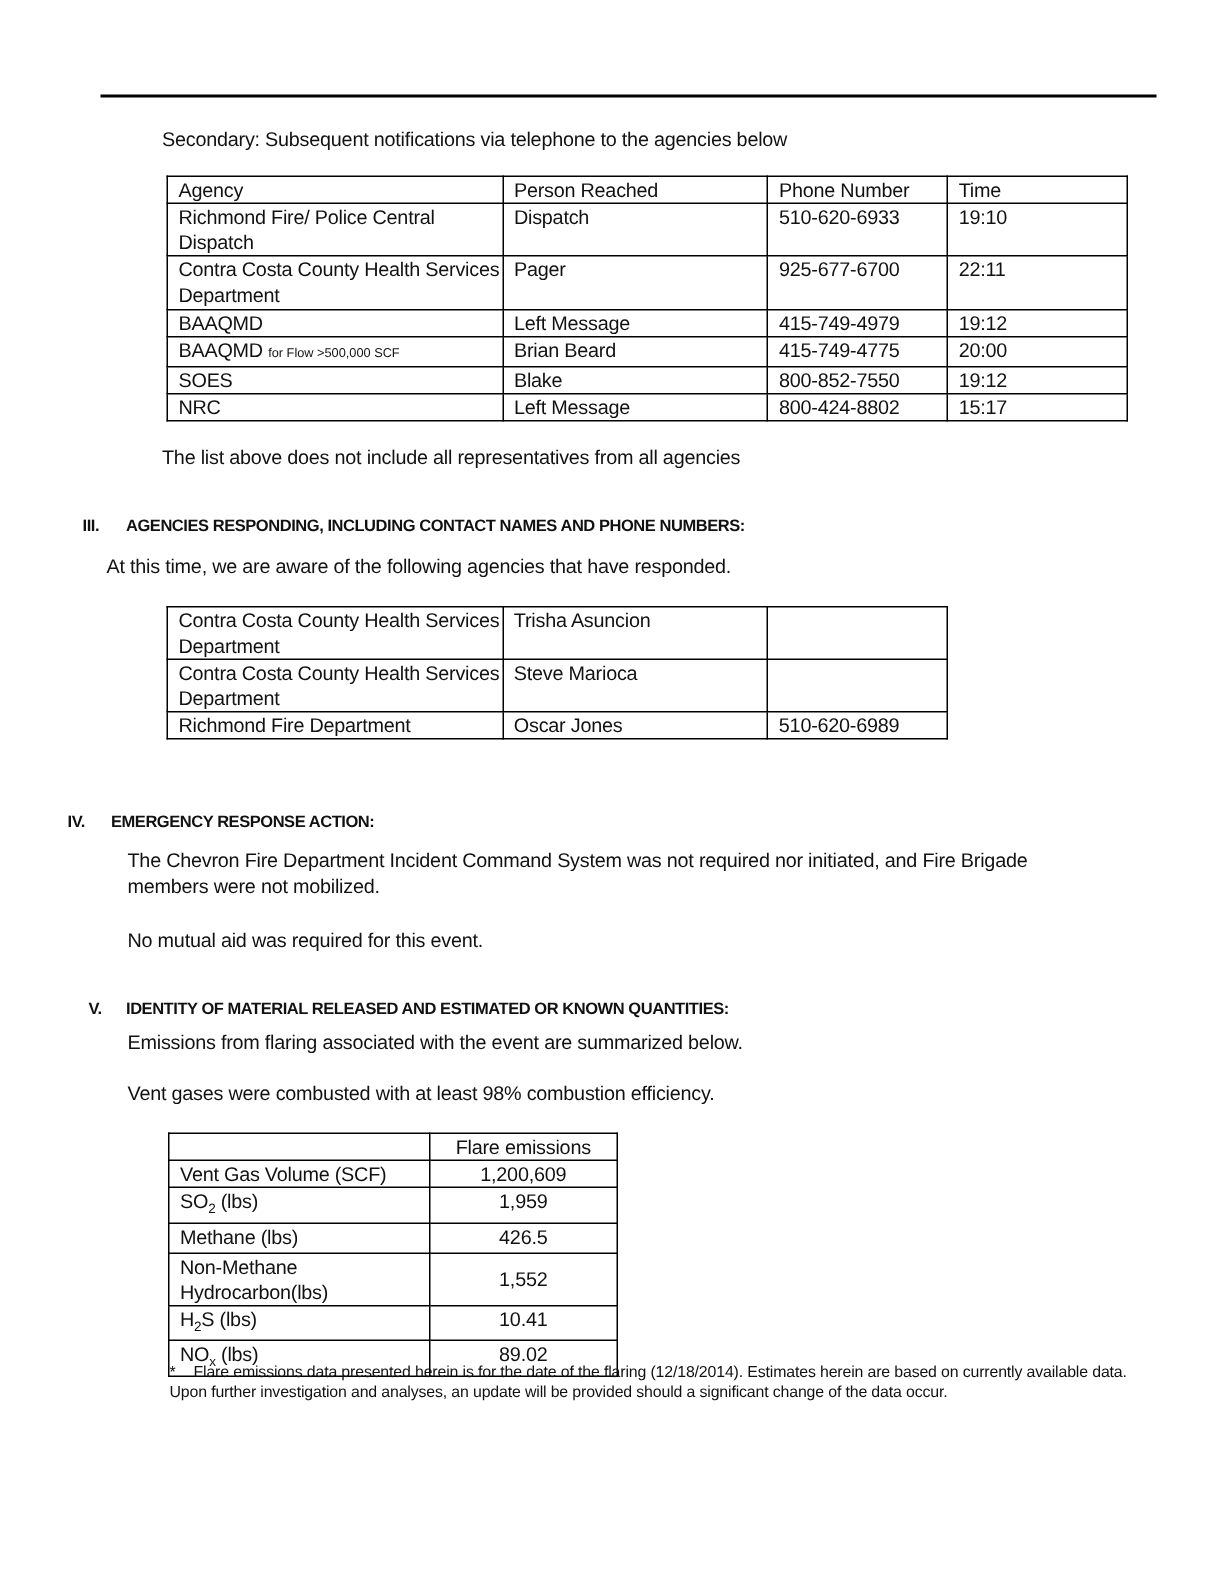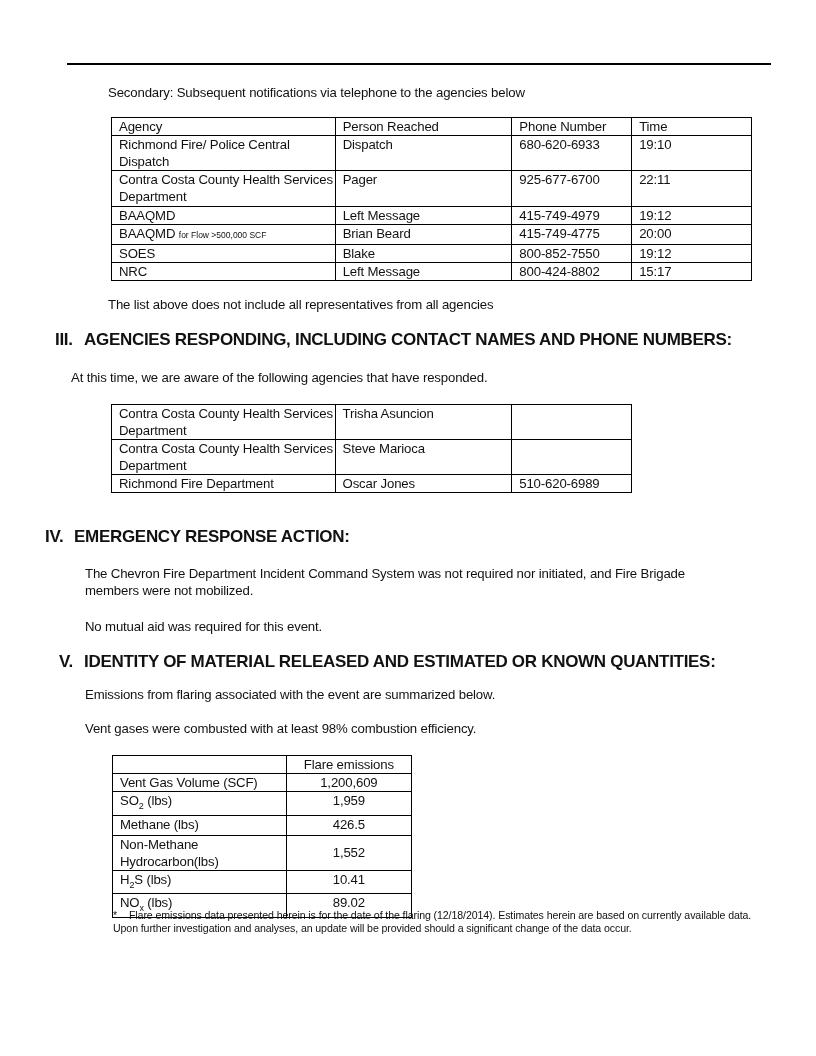--- a/index.html
+++ b/index.html
@@ -10,22 +10,22 @@
   }
   .rule {
     position: absolute; left: 67px; top: 63px; width: 704px; height: 2px;
     background: #000;
   }
   .text {
     position: absolute; font-size: 13.2px; line-height: 17px;
     letter-spacing: -0.15px; white-space: nowrap;
   }
   .heading {
-    position: absolute; font-size: 17px; font-weight: bold; line-height: 17px;
-    letter-spacing: -0.3px; white-space: nowrap;
+    position: absolute; font-size: 11px; font-weight: bold; line-height: 17px;
+    letter-spacing: -0.3px; white-space: nowrap; margin-top: 12px;
   }
   .heading .num { display: inline-block; }
   table {
     position: absolute; border-collapse: collapse; font-size: 13.2px;
     letter-spacing: -0.15px;
   }
   td {
     border: 1px solid #000; padding: 0 0 0 7px; vertical-align: top;
     line-height: 17px; box-sizing: border-box;
   }
@@ -62,21 +62,21 @@
   <tbody>
       <tr>
     <td>Agency</td>
     <td>Person Reached</td>
     <td>Phone Number</td>
     <td>Time</td>
   </tr>
   <tr style="height:35px; border-bottom:1.5px solid #000;">
     <td style="white-space:normal;margin-left:27px;">Richmond Fire/ Police Central Dispatch</td>
     <td>Dispatch</td>
-    <td>680-620-6933</td>
+    <td>510-620-6933</td>
     <td>19:10</td>
   </tr>
   <tr style="height:36px;">
     <td style="white-space:normal;">Contra Costa County Health Services Department</td>
     <td>Pager</td>
     <td>925-677-6700</td>
     <td>22:11</td>
   </tr>
   <tr>
     <td>BAAQMD</td>

